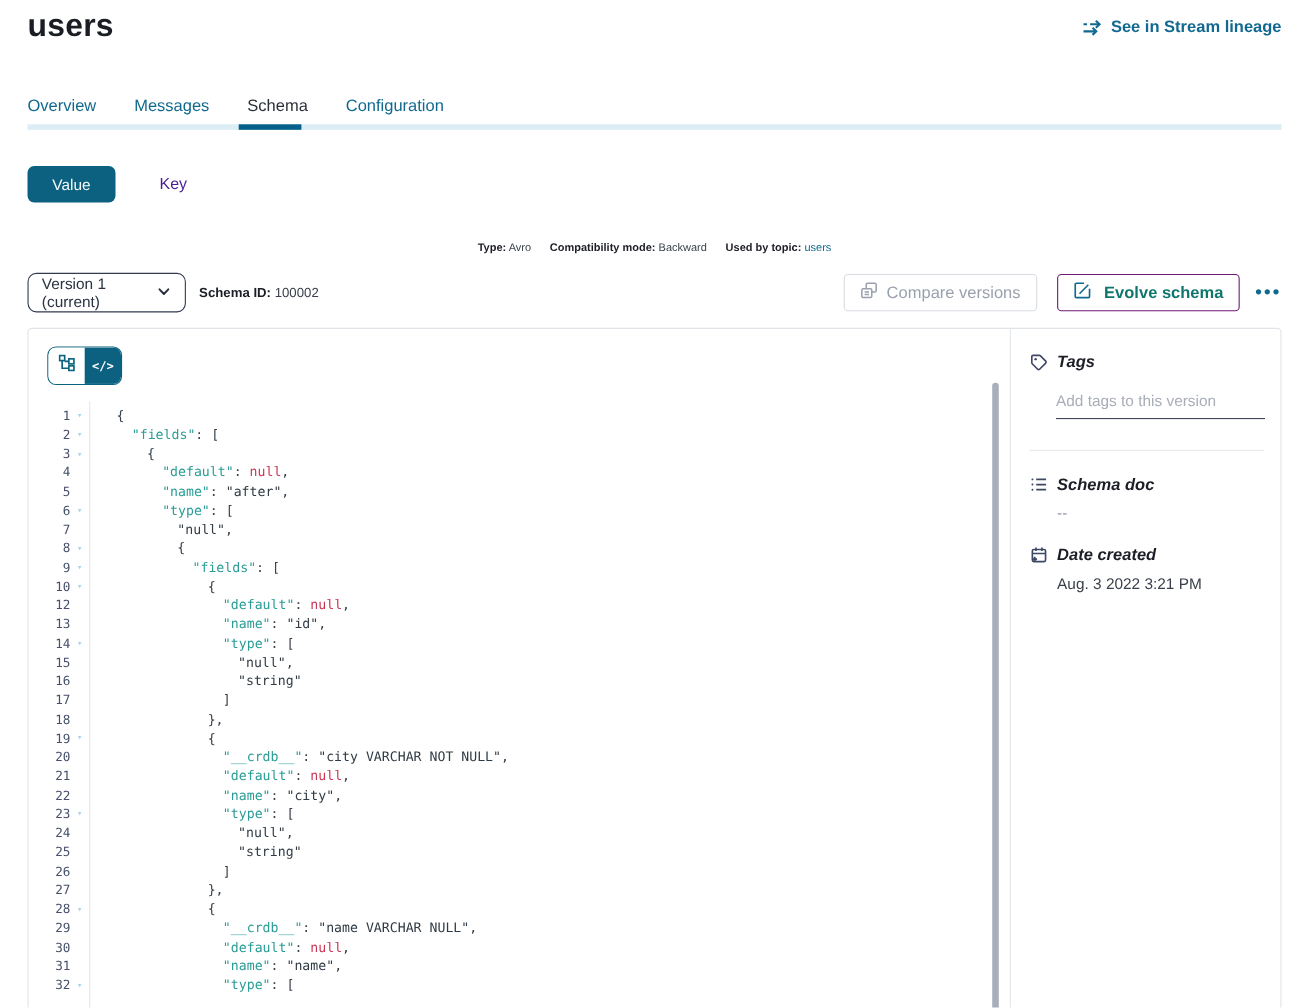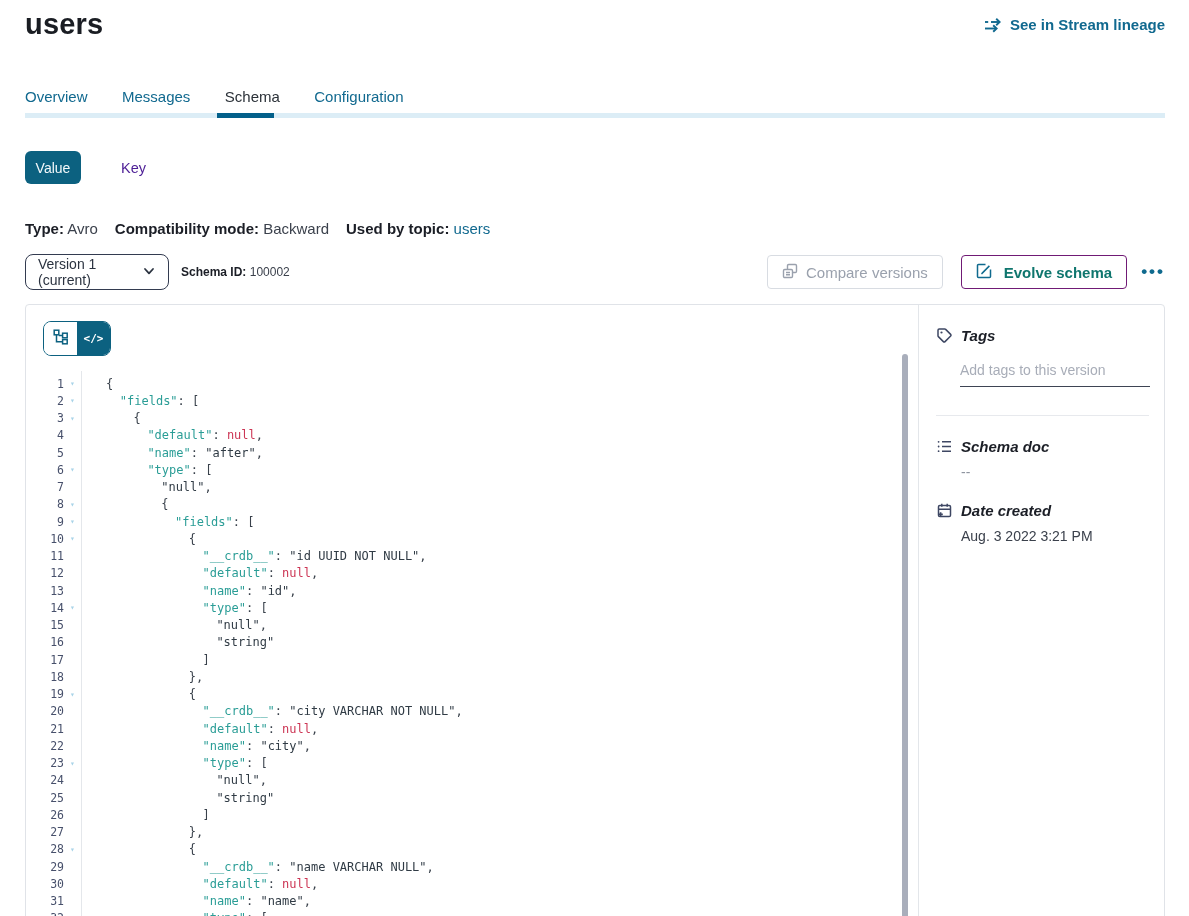--- a/index.html
+++ b/index.html
@@ -16,26 +16,26 @@
 
   
   .tabs { position:relative; margin-top:47px; height:30px; }
   .tab { display:inline-block; margin-right:30px; font-size:15px; color:#11698f; cursor:pointer; }
   .tab.active { color:#2b3138; font-weight:500; }
   .tab-track { position:absolute; left:0; top:25px; width:1140px; height:5px; background:#dcedf6; }
   .tab-indicator { position:absolute; left:192px; top:25px; width:57px; height:5px; background:#03608a; }
 
   
   .vk-row { margin-top:33px; display:flex; align-items:center; }
-  .vk-value { width:56px; height:33px; border:none; border-radius:6px; background:#0c6180;
+  .vk-value { width:80px; height:33px; border:none; border-radius:6px; background:#0c6180;
               color:#f3f8fa; font-size:14px; font-family:inherit; cursor:pointer; }
   .vk-key { margin-left:40px; color:#4c1d95; font-size:14.5px; cursor:pointer; }
 
   
-  .meta-row { margin-top:36px; font-size:15px; display:flex; gap:17px; color:#3b414c; }
+  .meta-row { margin-top:36px; font-size:10px; display:flex; gap:17px; color:#3b414c;justify-content:center; }
   .meta-label { font-weight:700; color:#1b1e26; }
   .meta-link { color:#11698f; cursor:pointer; }
 
   
   .version-row { margin-top:17px; display:flex; align-items:center; }
   .version-select { width:144px; height:36px; border:1.5px solid #333b50; border-radius:8px;
                     display:flex; align-items:center; padding:0 12px; font-size:14px; color:#2b3340;
                     cursor:pointer; background:#fff; }
   .version-select .vs-label { flex:1; }
   .schema-id { margin-left:12px; font-size:12px; color:#3b414c; }
@@ -250,25 +250,20 @@
             <span class="ln">9</span>
             <span class="fold">▾</span>
             <span class="code" style="padding-left: 94px;"><span class="tk-k">"fields"</span><span class="tk-p">: [</span></span>
           </div>
           <div class="cl">
             <span class="ln">10</span>
             <span class="fold">▾</span>
             <span class="code" style="padding-left: 107.8px;"><span class="tk-p">{</span></span>
           </div>
           <div class="cl">
-            <span class="ln">11</span>
-            <span class="fold"></span>
-            <span class="code" style="padding-left: 121.6px;"><span class="tk-k">"__crdb__"</span><span class="tk-p">: </span><span class="tk-s">"id UUID NOT NULL"</span><span class="tk-p">,</span></span>
-          </div>
-          <div class="cl">
             <span class="ln">12</span>
             <span class="fold"></span>
             <span class="code" style="padding-left: 121.6px;"><span class="tk-k">"default"</span><span class="tk-p">: </span><span class="tk-u">null</span><span class="tk-p">,</span></span>
           </div>
           <div class="cl">
             <span class="ln">13</span>
             <span class="fold"></span>
             <span class="code" style="padding-left: 121.6px;"><span class="tk-k">"name"</span><span class="tk-p">: </span><span class="tk-s">"id"</span><span class="tk-p">,</span></span>
           </div>
           <div class="cl">

